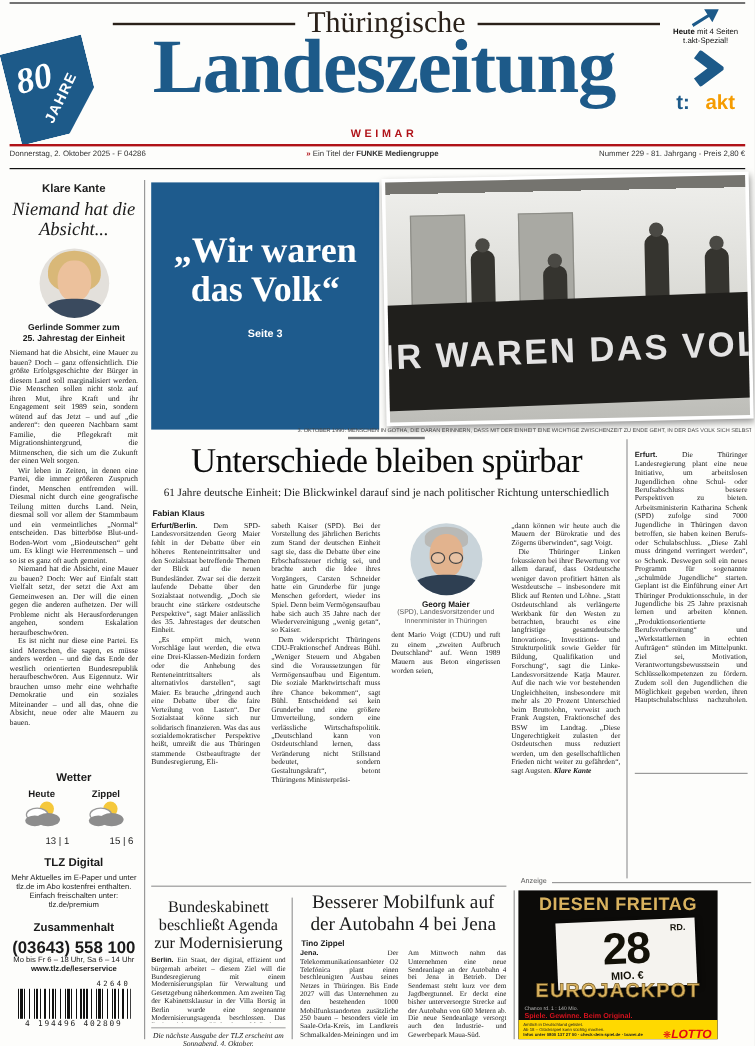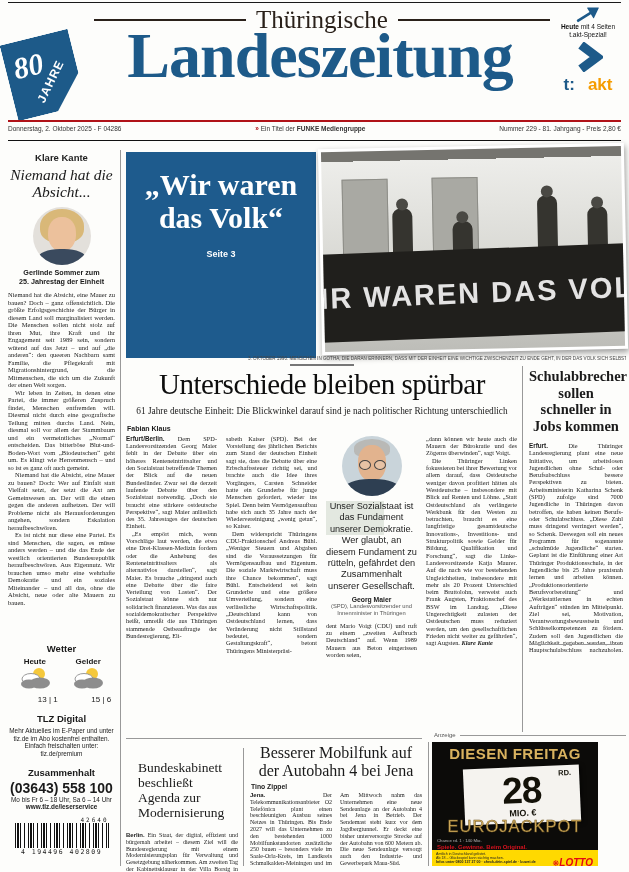--- a/index.html
+++ b/index.html
@@ -58,21 +58,21 @@
   .phone{ text-align:center;font:700 14px "Liberation Sans",sans-serif;margin-top:2px;}
   .svc-small{ text-align:center;font:400 6.4px "Liberation Sans",sans-serif;line-height:7.6px;}
   .svc-url{ text-align:center;font:700 6.4px "Liberation Sans",sans-serif;}
   .barcode{width:94px;margin:6px auto 0;}
   .bc-top{text-align:right;font:400 6px "DejaVu Sans Mono",monospace;letter-spacing:2px;}
   .bc-bars{height:25px;background:repeating-linear-gradient(90deg,#111 0 1px,#fff 1px 2px,#111 2px 4px,#fff 4px 5px,#111 5px 6px,#fff 6px 9px,#111 9px 10px,#fff 10px 13px);}
   .bc-bot{text-align:center;font:400 6.5px "DejaVu Sans Mono",monospace;letter-spacing:1.5px;}
   
   .v1{left:120px;top:150px;width:1px;height:716px;}
   .teaser-box{left:126px;top:152px;width:190px;height:206px;background:#1e5b8d;color:#fff;text-align:center;
-              box-sizing:border-box;padding-top:16px;}
+              box-sizing:border-box;padding-top:40px;}
   .tq{font:700 30px "Liberation Serif",serif;line-height:33px;}
   .tsub{font:700 13px "Liberation Serif",serif;line-height:15px;margin:18px 12px 0;}
   .tpage{font:700 9px "Liberation Sans",sans-serif;margin-top:15px;}
   .photo{left:320px;top:146px;width:306px;height:206px;background:#fff;box-sizing:border-box;padding:3px;
          transform:rotate(-1.2deg);box-shadow:1px 3px 6px rgba(0,0,0,.4);}
   .scene{position:relative;width:100%;height:100%;overflow:hidden;
          background:linear-gradient(180deg,#75746f 0,#75746f 10px,#ededea 10px,#d9d9d4 55%,#bdbdb8 100%);}
   .door{position:absolute;top:28px;width:44px;height:78px;background:#a9a9a3;border:1px solid #8d8d87;}
   .fig{position:absolute;width:20px;height:46px;background:#35342f;border-radius:8px 8px 0 0;}
   .fig::before{content:"";position:absolute;left:4px;top:-10px;width:12px;height:12px;border-radius:50%;background:#4a4944;}
@@ -107,21 +107,21 @@
   
   .v2{left:522px;top:366px;width:1px;height:366px;}
   .rightart{left:529px;top:368px;width:94px;}
   .h-right{margin:0;text-align:center;font:700 14.5px "Liberation Serif",serif;line-height:16.5px;}
   .rbody{margin-top:8px;height:212px;overflow:hidden;text-align:justify;font:400 6.3px "Liberation Serif",serif;line-height:7.3px;}
   .rbody .lead{font:700 6.3px "Liberation Sans",sans-serif;}
   .r-rule{left:529px;top:644px;width:94px;height:1px;}
   
   .b-rule{left:126px;top:738px;width:296px;height:1px;}
   .kab{left:126px;top:748px;width:112px;}
-  .h-kab{margin:12px;font:400 13.5px "Liberation Serif",serif;line-height:15px;}
+  .h-kab{margin:0;text-align:center;font:400 13.5px "Liberation Serif",serif;line-height:15px;}
   .kab p{margin:5px 0 0;text-align:justify;font:400 6px "Liberation Serif",serif;line-height:6.8px;height:54px;overflow:hidden;}
   .kab .lead{font:700 6px "Liberation Sans",sans-serif;}
   .kab-div{margin-top:4px;border-top:1px solid #aaa;}
   .notice{margin-top:3px;text-align:center;font:italic 400 6.3px "Liberation Serif",serif;line-height:7.2px;}
   .v3{left:243px;top:748px;width:1px;height:118px;}
   .mob{left:250px;top:744px;width:172px;}
   .h-mob{margin:0;text-align:center;font:400 16px "Liberation Serif",serif;line-height:17.5px;}
   .mob .byline{margin:4px 0 2px 1px;font:700 6.8px "Liberation Sans",sans-serif;}
   .mob-cols{display:flex;gap:8px;}
   .mob-col{width:82px;height:74px;overflow:hidden;text-align:justify;font:400 6px "Liberation Serif",serif;line-height:6.8px;}
@@ -132,21 +132,21 @@
   .ad-label-row{left:434px;top:732px;width:192px;display:flex;align-items:center;gap:4px;}
   .ad-label{font:400 6px "Liberation Sans",sans-serif;color:#555;}
   .ad-label-row .line{flex:1;height:1px;background:#999;}
   .ad{left:432px;top:742px;width:166px;height:124px;background:#0c0b09;overflow:hidden;font-family:"Liberation Sans",sans-serif;}
   .ad-banner{margin-top:3px;text-align:center;font-weight:700;font-size:15px;letter-spacing:.5px;color:#d9b25f;}
   .ad-card{position:absolute;left:32px;top:25px;width:116px;height:56px;background:#f5f3ef;transform:rotate(-2.5deg);
            box-shadow:2px 2px 4px rgba(0,0,0,.5);text-align:center;color:#131108;}
   .ad-rd{position:absolute;right:8px;top:3px;font-weight:700;font-size:7.5px;}
   .ad-amt{margin-top:7px;font-weight:700;font-size:37px;line-height:34px;letter-spacing:-1px;}
   .ad-mio{font-weight:700;font-size:9px;}
-  .ad-brand{position:absolute;left:0;right:0;bottom:30px;text-align:center;font-weight:400;font-size:16.5px;
+  .ad-brand{position:absolute;left:0;right:0;bottom:30px;text-align:center;font-weight:700;font-size:16.5px;
             letter-spacing:1px;color:#d9b25f;-webkit-text-stroke:.5px #6e5520;}
   .ad-chance{position:absolute;left:5px;bottom:23px;font-size:4.3px;color:#b9b9b9;}
   .ad-tag{position:absolute;left:5px;bottom:16.5px;font-weight:700;font-size:6px;color:#d5121e;}
   .ad-strip{position:absolute;left:0;right:0;bottom:0;height:16px;background:#ffd900;}
   .ad-legal{position:absolute;left:4px;top:1.5px;font-size:3.6px;line-height:4.3px;color:#222;}
   .ad-lotto{position:absolute;right:5px;top:2px;text-align:right;color:#e30613;}
   .ad-lotto .word{font-weight:700;font-style:italic;font-size:10px;line-height:10px;}
   .clover{color:#e30613;font-size:8px;}
 </style>
 </head>
@@ -159,20 +159,21 @@
   <div class="abs badge">
     <span class="badge-80">80</span>
     <span class="badge-jahre">JAHRE</span>
   </div>
   <div class="abs kicker-row">
     <span class="rule"></span>
     <span class="kicker">Thüringische</span>
     <span class="rule"></span>
   </div>
   <div class="abs mast-title">Landeszeitung</div>
+  <div class="abs city">WEIMAR</div>
 
   <div class="abs promo">
     <div class="promo-arrow-top"></div>
     <div class="promo-text">
       <b>Heute</b><span> mit 4 Seiten</span><br>
       <span>t.akt-Spezial!</span>
     </div>
     <svg class="promo-chevron" viewBox="0 0 30 30">
       <polyline points="8,3 24,15 8,27" fill="none" stroke="#1d5a89" stroke-width="9"></polyline>
     </svg>
@@ -218,21 +219,21 @@
           <div class="wx-day">Heute</div>
           <svg width="36" height="24" viewBox="0 0 36 24">
             <circle cx="22" cy="8" r="6" fill="#f5c83b"></circle>
             <ellipse cx="14" cy="13" rx="9" ry="5.5" fill="#fff" stroke="#999" stroke-width="1"></ellipse>
             <ellipse cx="23" cy="17" rx="10" ry="5.5" fill="#8d8d8d"></ellipse>
             <ellipse cx="12" cy="18" rx="8" ry="4.5" fill="#8d8d8d"></ellipse>
           </svg>
           <div class="wx-temp">13 | 1</div>
         </div>
         <div>
-          <div class="wx-day">Gelder</div>
+          <div class="wx-day">Zippel</div>
           <svg width="36" height="24" viewBox="0 0 36 24">
             <circle cx="22" cy="8" r="6" fill="#f5c83b"></circle>
             <ellipse cx="14" cy="13" rx="9" ry="5.5" fill="#fff" stroke="#999" stroke-width="1"></ellipse>
             <ellipse cx="23" cy="17" rx="10" ry="5.5" fill="#8d8d8d"></ellipse>
             <ellipse cx="12" cy="18" rx="8" ry="4.5" fill="#8d8d8d"></ellipse>
           </svg>
           <div class="wx-temp">15 | 6</div>
         </div>
       </div>
     </div>
@@ -292,36 +293,34 @@
         <p class="ind">Dem widerspricht Thüringens CDU-Fraktionschef Andreas Bühl. „Weniger Steuern und Abgaben sind die Voraussetzungen für Vermögensaufbau und Eigentum. Die soziale Marktwirtschaft muss ihre Chance bekommen“, sagt Bühl. Entscheidend sei kein Grunderbe und eine größere Umverteilung, sondern eine verlässliche Wirtschaftspolitik. „Deutschland kann von Ostdeutschland lernen, dass Veränderung nicht Stillstand bedeutet, sondern Gestaltungskraft“, betont Thüringens Ministerpräsi-</p>
       </div>
       <div class="col colq">
         <div class="avatar2">
           <div class="hair"></div>
           <div class="face"></div>
           <div class="gl" style="left:17px"></div>
           <div class="gl" style="left:32px"></div>
           <div class="body"></div>
         </div>
-        <div class="quote">Unser Sozialstaat ist das Fundament unserer Demokratie. Wer glaubt, an diesem Fundament zu rütteln, gefährdet den Zusammenhalt unserer Gesellschaft.</div>
         <div class="q-name">Georg Maier</div>
         <div class="q-role">(SPD), Landesvorsitzender und Innenminister in Thüringen</div>
         <p>dent Mario Voigt (CDU) und ruft zu einem „zweiten Aufbruch Deutschland“ auf. Wenn 1989 Mauern aus Beton eingerissen worden seien,</p>
       </div>
       <div class="col">
         <p>„dann können wir heute auch die Mauern der Bürokratie und des Zögerns überwinden“, sagt Voigt.</p>
         <p class="ind"><span>Die Thüringer Linken fokussieren bei ihrer Bewertung vor allem darauf, dass Ostdeutsche weniger davon profitiert hätten als Westdeutsche – insbesondere mit Blick auf Renten und Löhne. „Statt Ostdeutschland als verlängerte Werkbank für den Westen zu betrachten, braucht es eine langfristige gesamtdeutsche Innovations-, Investitions- und Strukturpolitik sowie Gelder für Bildung, Qualifikation und Forschung“, sagt die Linke-Landesvorsitzende Katja Maurer. Auf die nach wie vor bestehenden Ungleichheiten, insbesondere mit mehr als 20 Prozent Unterschied beim Bruttolohn, verweist auch Frank Augsten, Fraktionschef des BSW im Landtag. „Diese Ungerechtigkeit zulasten der Ostdeutschen muss reduziert werden, um den gesellschaftlichen Frieden nicht weiter zu gefährden“, sagt Augsten.</span> <i class="sig">Klare Kante</i></p>
       </div>
     </div>
   </div>
 
   <div class="abs hairline v2"></div>
 
   <div class="abs rightart">
-    <h2 class="h-right">Schulabbrecher sollen schneller in Jobs kommen</h2>
     <div class="rbody">
       <b class="lead">Erfurt.</b>
       <span>Die Thüringer Landesregierung plant eine neue Initiative, um arbeitslosen Jugendlichen ohne Schul- oder Berufsabschluss bessere Perspektiven zu bieten. Arbeitsministerin Katharina Schenk (SPD) zufolge sind 7000 Jugendliche in Thüringen davon betroffen, sie haben keinen Berufs- oder Schulabschluss. „Diese Zahl muss dringend verringert werden“, so Schenk. Deswegen soll ein neues Programm für sogenannte „schulmüde Jugendliche“ starten. Geplant ist die Einführung einer Art Thüringer Produktionsschule, in der Jugendliche bis 25 Jahre praxisnah lernen und arbeiten können. „Produktionsorientierte Berufsvorbereitung“ und „Werkstattlernen in echten Aufträgen“ stünden im Mittelpunkt. Ziel sei, Motivation, Verantwortungsbewusstsein und Schlüsselkompetenzen zu fördern. Zudem soll den Jugendlichen die Möglichkeit gegeben werden, ihren Hauptschulabschluss nachzuholen.</span>
       <i class="sig">elv</i>
     </div>
   </div>
   <div class="abs hairline r-rule"></div>
 
   <div class="abs hairline b-rule"></div>
 

